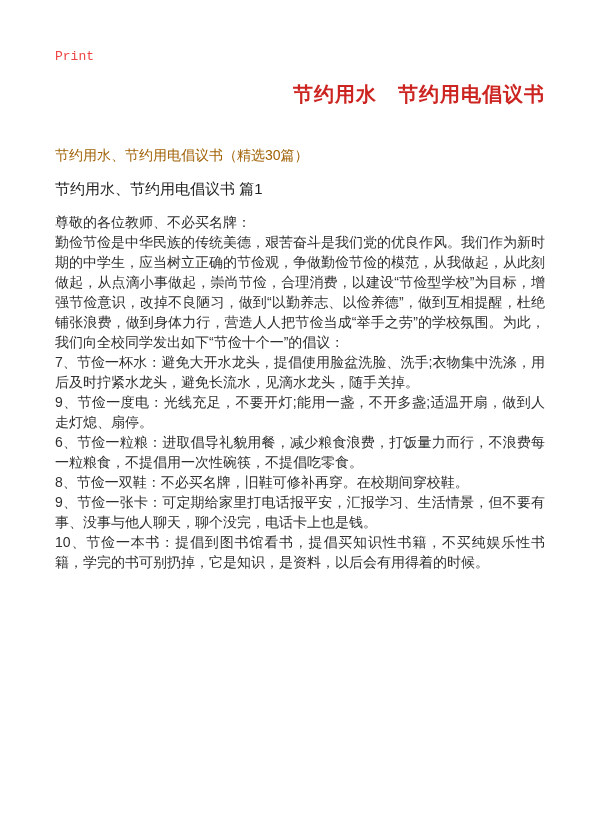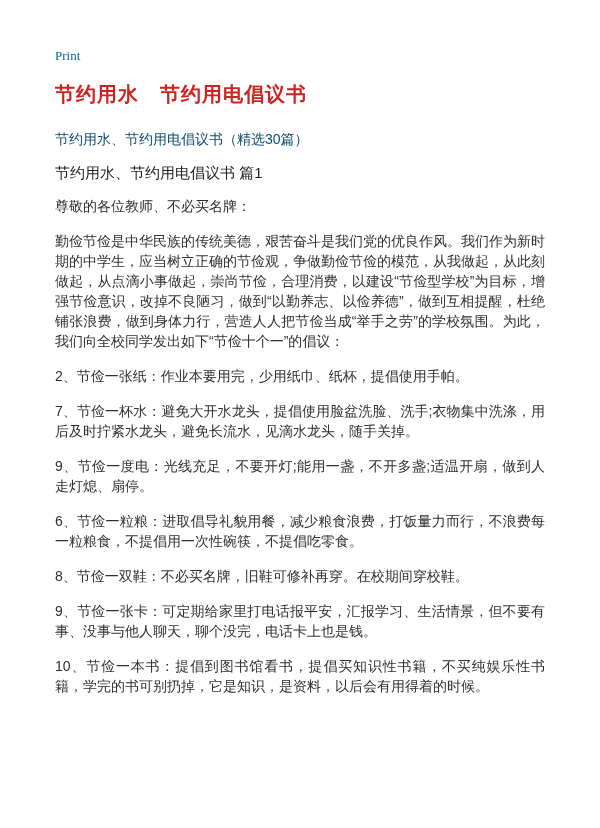--- a/index.html
+++ b/index.html
@@ -12,51 +12,51 @@
     color: #2f2f2f;
   }
   .page {
     width: 600px;
     height: 828px;
     background: #ffffff;
     padding: 46px 55px 0 55px;
   }
   .print-link {
     display: inline-block;
-    font-family: Liberation Serif, serif;
+    font-family: Liberation Mono, monospace;
     font-size: 13px;
-    color: #0369a1;
+    color: #ef4444;
     cursor: pointer;
   }
   .doc-title {
     margin-top: 17px;
-    text-align: left;
+    text-align: right;
     font-size: 20px;
     font-weight: bold;
     letter-spacing: 1px;
     color: #cc2420;
   }
   .doc-subtitle {
-    margin-top: 23px;
+    margin-top: 39px;
     font-size: 14px;
-    color: #0c4a6e;
+    color: #a16207;
   }
   .section-heading {
     margin-top: 15px;
     font-size: 15px;
     font-weight: normal;
     color: #1e1e1e;
   }
   .greeting {
     margin-top: 15px;
     font-size: 14px;
     color: #2f2f2f;
   }
   .body-text {
-    margin-top: 15px;
+    margin-top: 0;
     font-size: 14px;
     line-height: 20px;
     color: #2f2f2f;
     text-align: justify;
   }
 </style>
 </head>
 <body>
 
 <div class="page">
@@ -67,21 +67,20 @@
 
   <div class="doc-subtitle">节约用水、节约用电倡议书（精选30篇）</div>
 
   <h2 class="section-heading">节约用水、节约用电倡议书 篇1</h2>
 
   <p class="greeting">尊敬的各位教师、不必买名牌：</p>
 
   <p class="body-text">勤俭节俭是中华民族的传统美德，艰苦奋斗是我们党的优良作风。我们作为新时期的中学生，应当树立正确的节俭观，争做勤俭节俭的模范，从我做起，从此刻做起，从点滴小事做起，崇尚节俭，合理消费，以建设“节俭型学校”为目标，增强节俭意识，改掉不良陋习，做到“以勤养志、以俭养德”，做到互相提醒，杜绝铺张浪费，做到身体力行，营造人人把节俭当成“举手之劳”的学校氛围。为此，我们向全校同学发出如下“节俭十个一”的倡议：</p>
 
   <div>
-    <p class="body-text">2、节俭一张纸：作业本要用完，少用纸巾、纸杯，提倡使用手帕。</p>
     <p class="body-text">7、节俭一杯水：避免大开水龙头，提倡使用脸盆洗脸、洗手;衣物集中洗涤，用后及时拧紧水龙头，避免长流水，见滴水龙头，随手关掉。</p>
     <p class="body-text">9、节俭一度电：光线充足，不要开灯;能用一盏，不开多盏;适温开扇，做到人走灯熄、扇停。</p>
     <p class="body-text">6、节俭一粒粮：进取倡导礼貌用餐，减少粮食浪费，打饭量力而行，不浪费每一粒粮食，不提倡用一次性碗筷，不提倡吃零食。</p>
     <p class="body-text">8、节俭一双鞋：不必买名牌，旧鞋可修补再穿。在校期间穿校鞋。</p>
     <p class="body-text">9、节俭一张卡：可定期给家里打电话报平安，汇报学习、生活情景，但不要有事、没事与他人聊天，聊个没完，电话卡上也是钱。</p>
     <p class="body-text">10、节俭一本书：提倡到图书馆看书，提倡买知识性书籍，不买纯娱乐性书籍，学完的书可别扔掉，它是知识，是资料，以后会有用得着的时候。</p>
   </div>
 
 </div>
 

